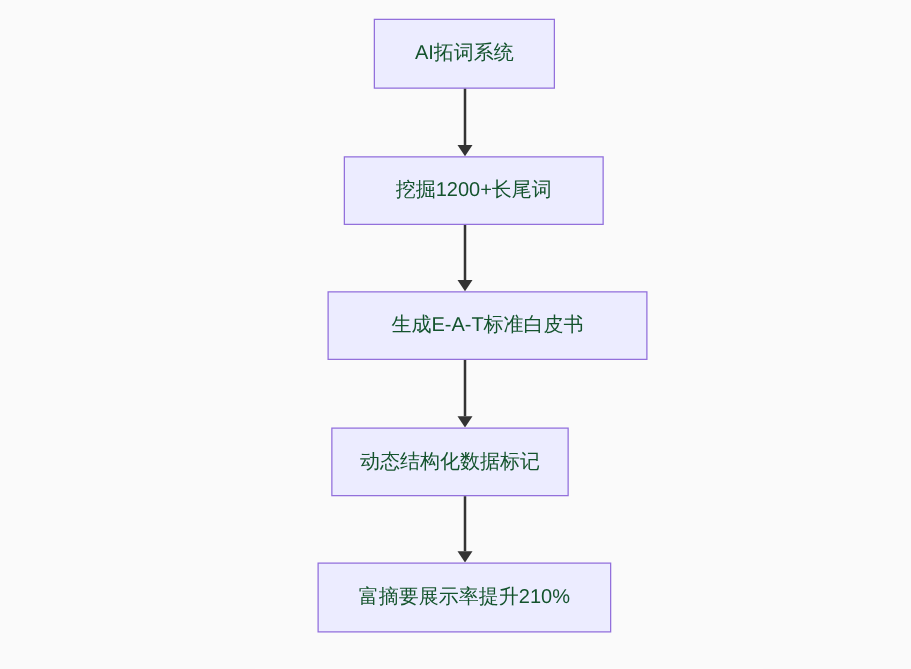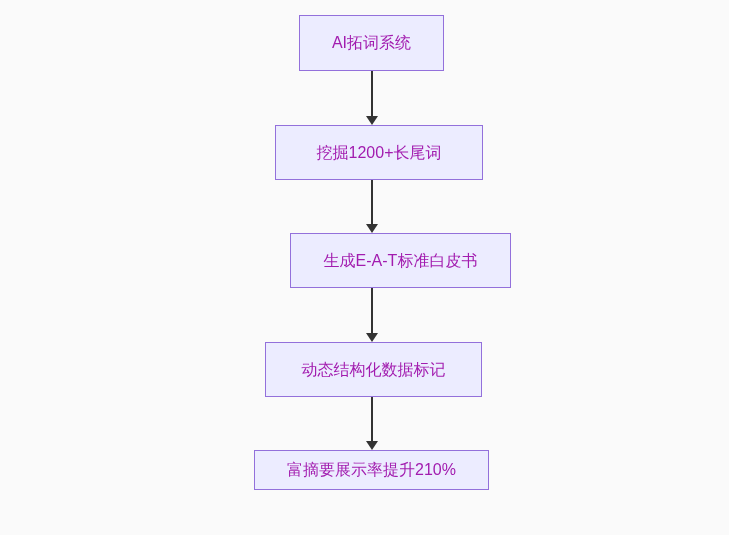--- a/index.html
+++ b/index.html
@@ -15,35 +15,35 @@
     width: 729px;
     height: 535px;
     background: #fafafa;
     overflow: hidden;
   }
 
   .flow-node {
     position: absolute;
     background: #ececff;
     border: 1px solid #9370db;
-    color: #a21caf;
+    color: #14532d;
     font-size: 16px;
     display: flex;
     align-items: center;
     justify-content: center;
     text-align: center;
     line-height: 1.2;
     white-space: nowrap;
   }
 
   .node-1 { left: 299px; top: 15px;  width: 145px; height: 56px; }
   .node-2 { left: 275px; top: 125px; width: 208px; height: 55px; }
-  .node-3 { left: 262px; top: 233px; width: 221px; height: 55px; margin-left: 28px; }
-  .node-4 { left: 265px; top: 342px; width: 217px; height: 55px; }
-  .node-5 { left: 254px; top: 450px; width: 235px; height: 40px; }
+  .node-3 { left: 262px; top: 233px; width: 256px; height: 55px; }
+  .node-4 { left: 265px; top: 342px; width: 190px; height: 55px; }
+  .node-5 { left: 254px; top: 450px; width: 235px; height: 56px; }
 
   .flow-arrow {
     position: absolute;
     left: 364px;
     width: 15px;
     display: flex;
     flex-direction: column;
     align-items: center;
   }
 

